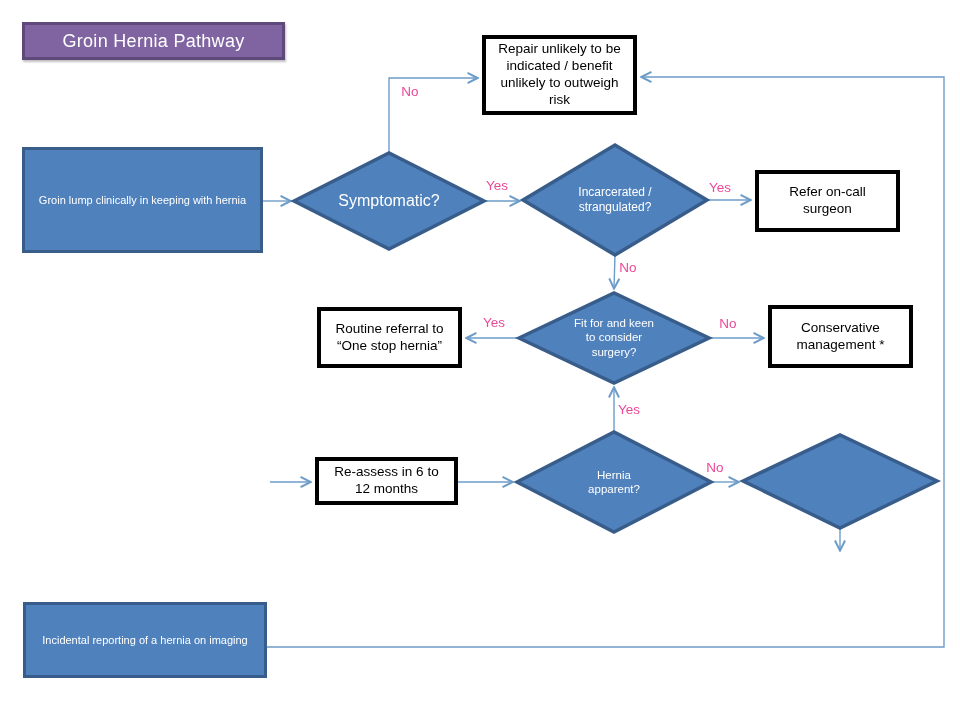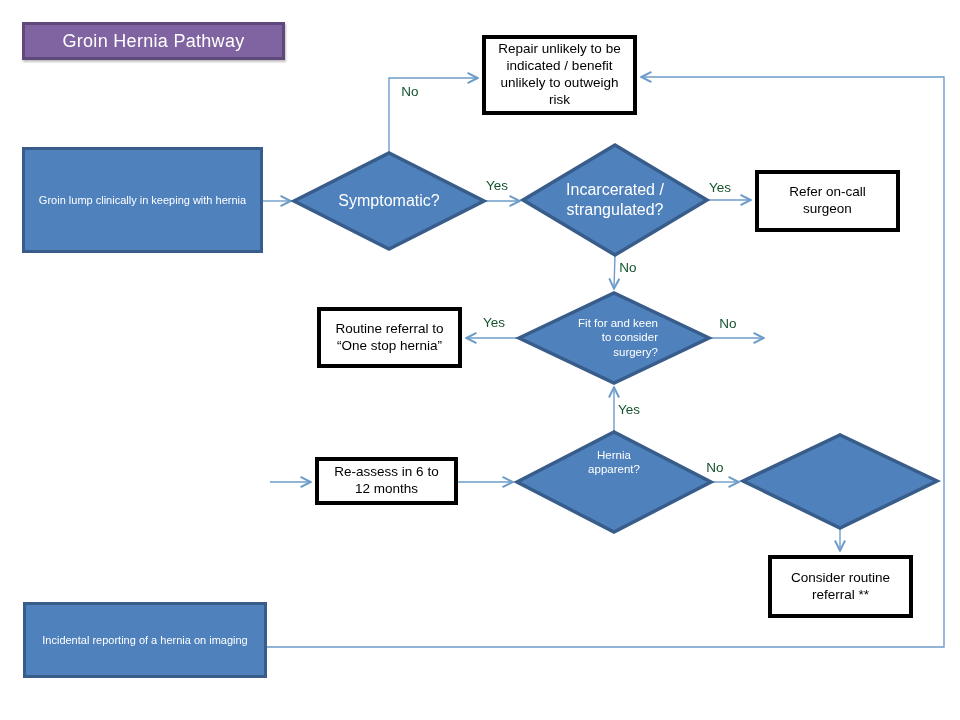--- a/index.html
+++ b/index.html
@@ -16,21 +16,21 @@
   .title-box { background:var(--title-fill); border:3px solid var(--title-stroke);
                color:#fff; font-size:18px; font-weight:500; letter-spacing:.3px;
                box-shadow:1px 2px 2px rgba(0,0,0,.25); }
   .blue-box { background:var(--node-fill); border:3px solid var(--node-stroke);
               color:#fff; font-size:11px; padding:8px 12px; }
   .white-box { background:#fff; border:4px solid var(--outcome-border);
                color:#000; font-size:13.5px; padding:2px 6px; line-height:1.25; }
   .diamond-label { position:absolute; transform:translate(-50%,-50%);
                    color:#fff; text-align:center; line-height:1.25; }
   .edge-label { position:absolute; transform:translate(-50%,-50%);
-                color:#14532d; font-size:13.5px; white-space:nowrap; }
+                color:#ec4899; font-size:13.5px; white-space:nowrap; }
 </style>
 </head>
 <body>
 
 <div class="canvas">
 
   <svg class="wires">
     <defs>
       <marker id="arrow" viewBox="0 0 10 10" refX="8.5" refY="5" markerWidth="9" markerHeight="9" orient="auto">
         <path d="M1,1 L9,5 L1,9" fill="none" stroke="var(--connector)" stroke-width="1.6"></path>
@@ -61,32 +61,32 @@
   <div class="box title-box" style="left:22px; top:12px; width:263px; height:38px;">Groin Hernia Pathway</div>
 
   <div class="box blue-box" style="left:22px; top:137px; width:241px; height:106px;">Groin lump clinically in keeping with hernia</div>
 
   <div class="box white-box" style="left:482px; top:25px; width:155px; height:80px;">Repair unlikely to be indicated / benefit unlikely to outweigh risk</div>
 
   <div class="box white-box" style="left:317px; top:297px; width:145px; height:61px;">Routine referral to “One stop hernia”</div>
 
   <div class="box white-box" style="left:755px; top:160px; width:145px; height:62px;">Refer on-call surgeon</div>
 
+  <div class="box white-box" style="left:768px; top:295px; width:145px; height:63px;">Conservative management *</div>
 
 
   <div class="box white-box" style="left:315px; top:447px; width:143px; height:48px;">Re-assess in 6 to 12 months</div>
 
-  <div class="box white-box" style="left:768px; top:545px; width:145px; height:63px;">Consider routine referral **</div>
 
   <div class="box blue-box" style="left:23px; top:592px; width:244px; height:76px;">Incidental reporting of a hernia on imaging</div>
 
   <div class="diamond-label" style="left:389px; top:191px; width:130px; font-size:16px;">Symptomatic?</div>
-  <div class="diamond-label" style="left:615px; top:190px; width:118px; font-size:16px;">Incarcerated / strangulated?</div>
-  <div class="diamond-label" style="left:614px; top:328px; width:88px; font-size:11.5px;text-align:right;">Fit for and keen to consider surgery?</div>
-  <div class="diamond-label" style="left:614px; top:452px; width:78px; font-size:11.5px;">Hernia apparent?</div>
+  <div class="diamond-label" style="left:615px; top:190px; width:118px; font-size:12px;">Incarcerated / strangulated?</div>
+  <div class="diamond-label" style="left:614px; top:328px; width:88px; font-size:11.5px;">Fit for and keen to consider surgery?</div>
+  <div class="diamond-label" style="left:614px; top:472px; width:78px; font-size:11.5px;">Hernia apparent?</div>
 
   <div class="edge-label" style="left:410px; top:81px;">No</div>
   <div class="edge-label" style="left:497px; top:175px;">Yes</div>
   <div class="edge-label" style="left:720px; top:177px;">Yes</div>
   <div class="edge-label" style="left:628px; top:257px;">No</div>
   <div class="edge-label" style="left:494px; top:312px;">Yes</div>
   <div class="edge-label" style="left:728px; top:313px;">No</div>
   <div class="edge-label" style="left:629px; top:399px;">Yes</div>
   <div class="edge-label" style="left:715px; top:457px;">No</div>
 

